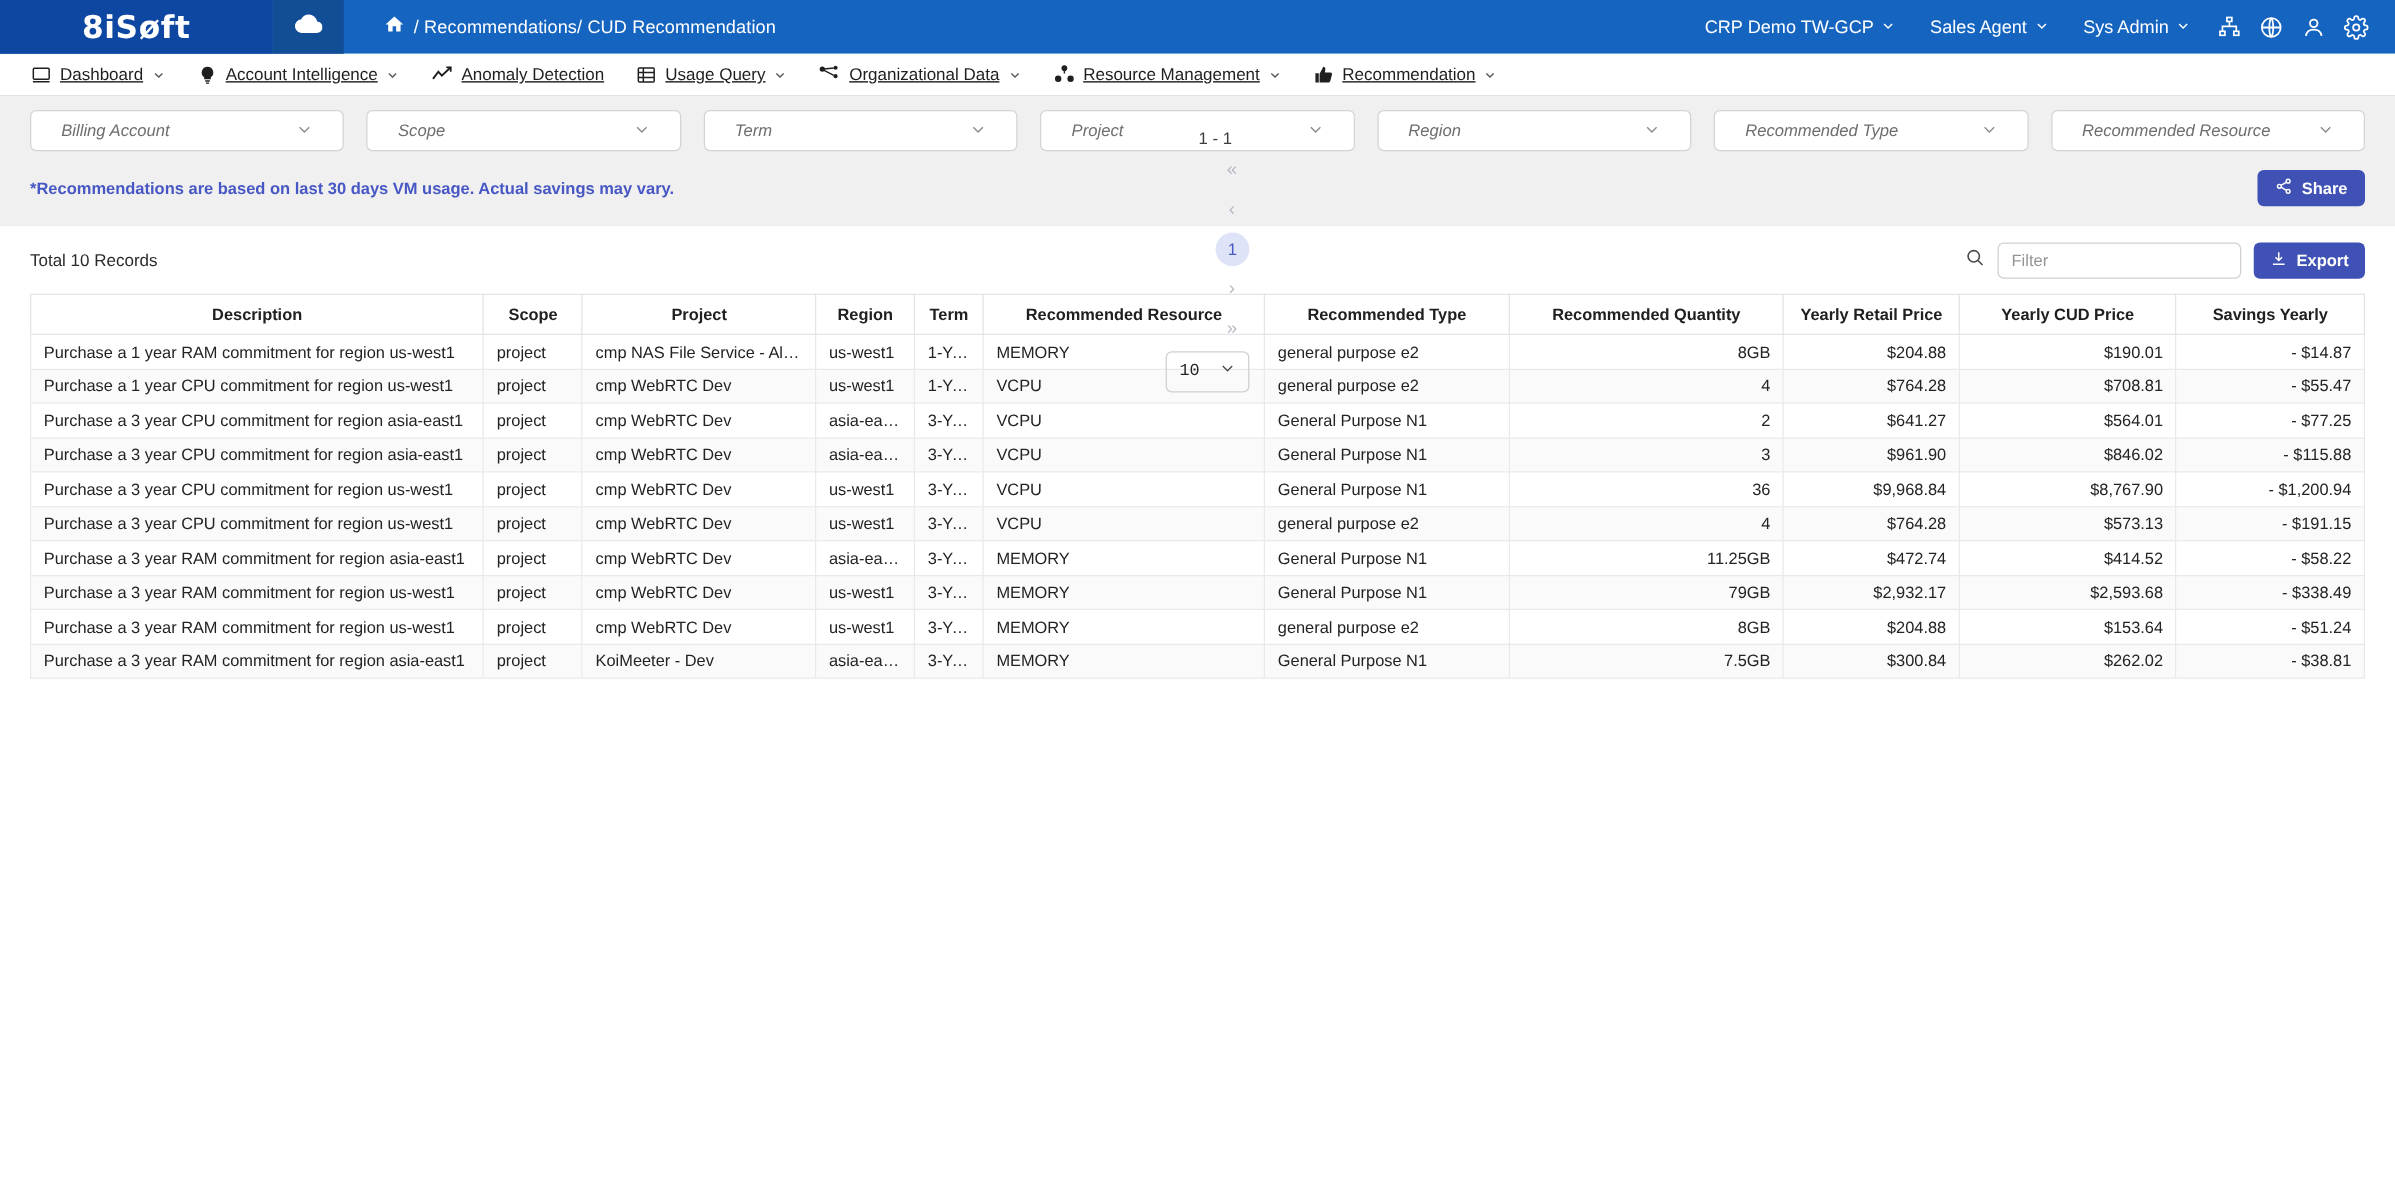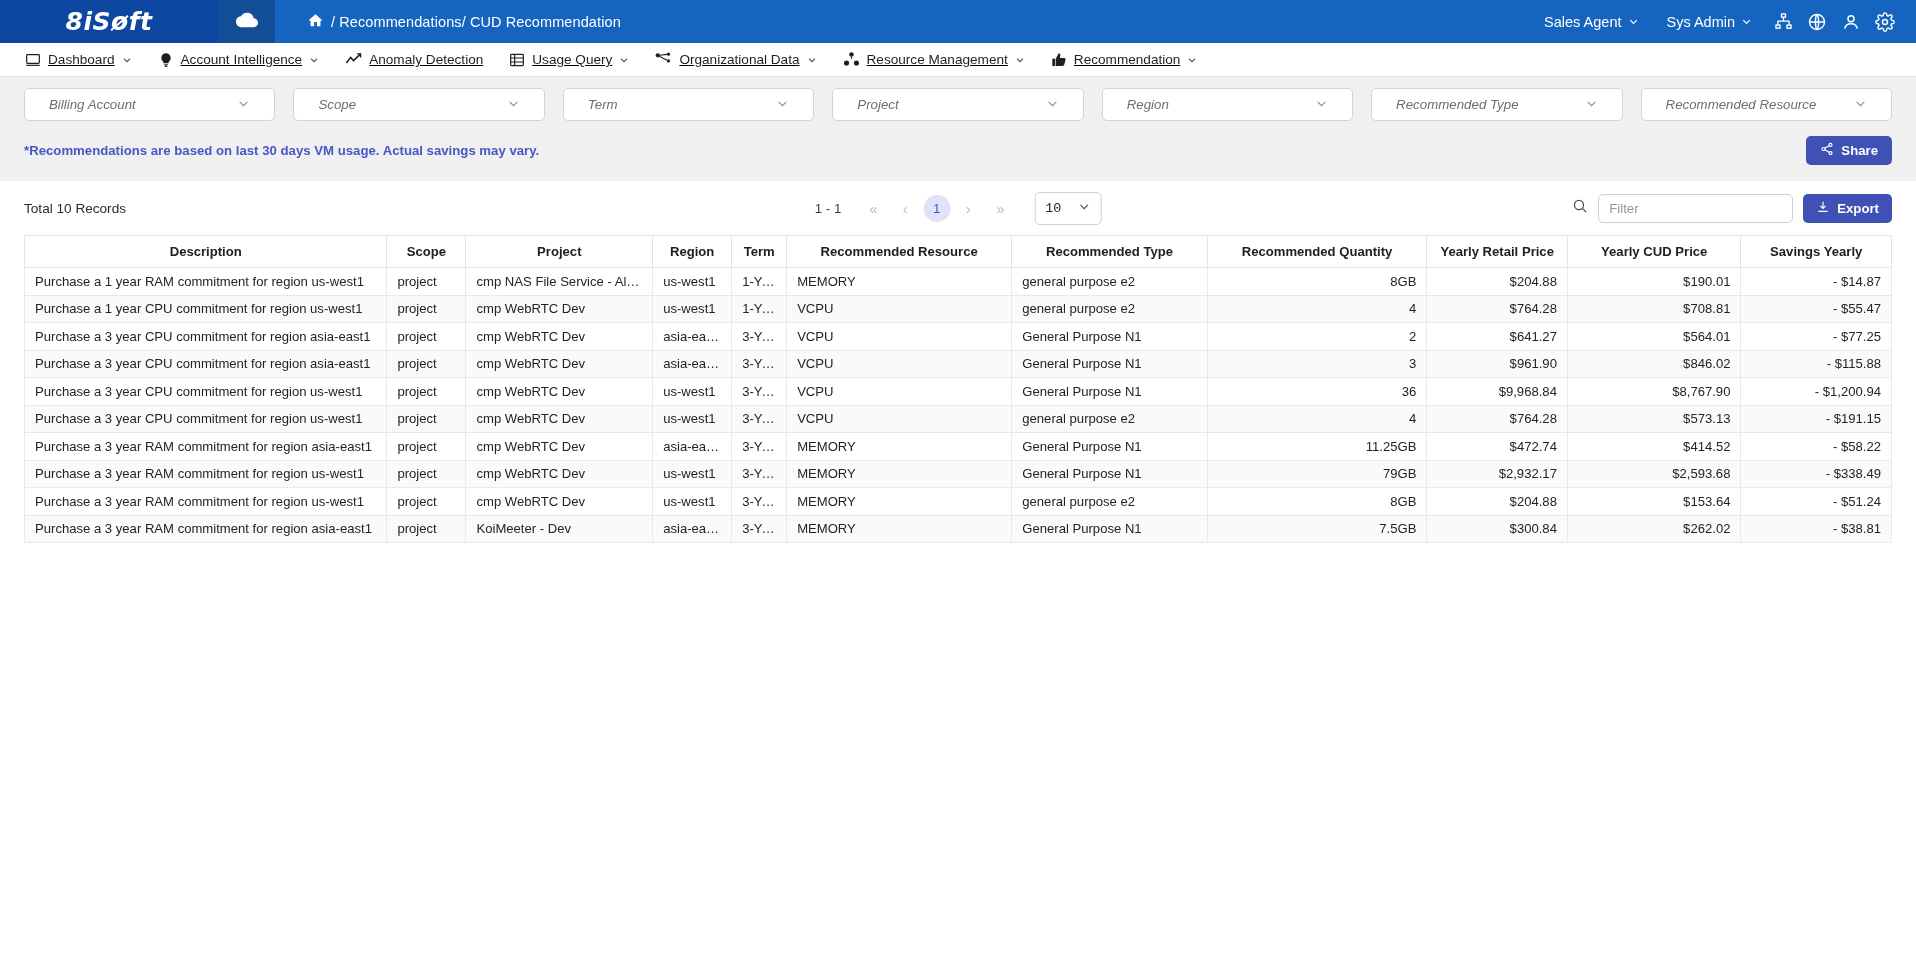--- a/index.html
+++ b/index.html
@@ -17,21 +17,20 @@
     display: flex;
     align-items: stretch;
     color: #fff;
   }
   .brand-block {
     width: 218px;
     background: #0D47A1;
     display: flex;
     align-items: center;
     justify-content: center;
-    font-style: italic;
   }
   .brand-logo {
     font-size: 25px;
     font-weight: bold;
     letter-spacing: .5px;
     color: #ffffff;
     font-family: "DejaVu Sans", sans-serif;
   }
   .cloud-block {
     width: 57px;
@@ -146,21 +145,21 @@
   .toolbar {
     height: 54px;
     display: flex;
     align-items: center;
     position: relative;
   }
   .total-records { font-size: 13.6px; color: #2b2b2b; }
   .pager {
     position: absolute;
     left: 50%; transform: translateX(-50%);
-    display: flex; align-items: center; gap: 4px;
+    display: flex; align-items: flex-end; gap: 4px; flex-direction: column;
   }
   .pager-range { font-size: 13.3px; color: #3c3c3c; margin-right: 14px; }
   .pager-btn {
     width: 28px; height: 28px;
     display: flex; align-items: center; justify-content: center;
     color: #b9b9c6; font-size: 15px; cursor: pointer;
     user-select: none;
   }
   .pager-num {
     width: 27px; height: 27px; border-radius: 50%;
@@ -246,20 +245,28 @@
   </div>
   <div class="breadcrumb-block">
     <span>
       <svg width="17" height="17" viewBox="0 0 24 24" fill="#fff">
           <path d="M10 20v-6h4v6h5v-8h3L12 3 2 12h3v8z"></path>
         </svg>
     </span>
     <span class="breadcrumb-text">/ Recommendations/ CUD Recommendation</span>
   </div>
   <div class="topbar-right">
+    <div class="tb-menu">
+      <span>CRP Demo TW-GCP</span>
+      <span class="caret">
+        <svg width="11" height="11" viewBox="0 0 24 24" fill="none" stroke="#fff" stroke-width="2.6">
+            <path d="M5 9l7 7 7-7"></path>
+          </svg>
+      </span>
+    </div>
     <div class="tb-menu">
       <span>Sales Agent</span>
       <span class="caret">
         <svg width="11" height="11" viewBox="0 0 24 24" fill="none" stroke="#fff" stroke-width="2.6">
             <path d="M5 9l7 7 7-7"></path>
           </svg>
       </span>
     </div>
     <div class="tb-menu">
       <span>Sys Admin</span>

